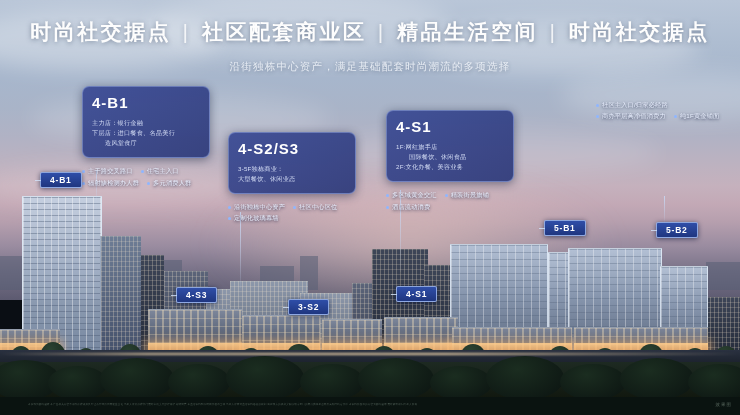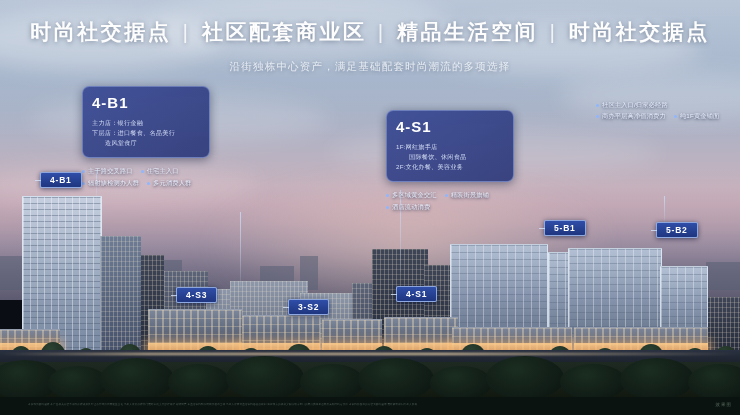--- a/index.html
+++ b/index.html
@@ -365,20 +365,38 @@
         <span class="bul">住宅主入口</span>
       </div>
       <div class="brow">
         <span class="bul">辐射缺检测办人群</span>
         <span class="bul">多元消费人群</span>
       </div>
     </div>
   </div>
 
   <div class="leader" style="left:240px;top:212px;height:76px;"></div>
+  <div class="card" style="left:228px;top:132px;">
+    <div class="panel">
+      <div class="code">4-S2/S3</div>
+      <div class="desc">
+        <span>3-5F独栋商业：</span><br>
+        <span>大型餐饮、休闲业态</span>
+      </div>
+    </div>
+    <div class="bullets">
+      <div class="brow">
+        <span class="bul">沿街独栋中心资产</span>
+        <span class="bul">社区中心区位</span>
+      </div>
+      <div class="brow">
+        <span class="bul">定制化玻璃幕墙</span>
+      </div>
+    </div>
+  </div>
 
   <div class="leader" style="left:400px;top:190px;height:82px;"></div>
   <div class="card" style="left:386px;top:110px;">
     <div class="panel">
       <div class="code">4-S1</div>
       <div class="desc">
         <span>1F:网红旗手店</span>
         <span class="ind">国际餐饮、休闲食品</span>
         <span>2F:文化办餐、美容业务</span>
       </div>

